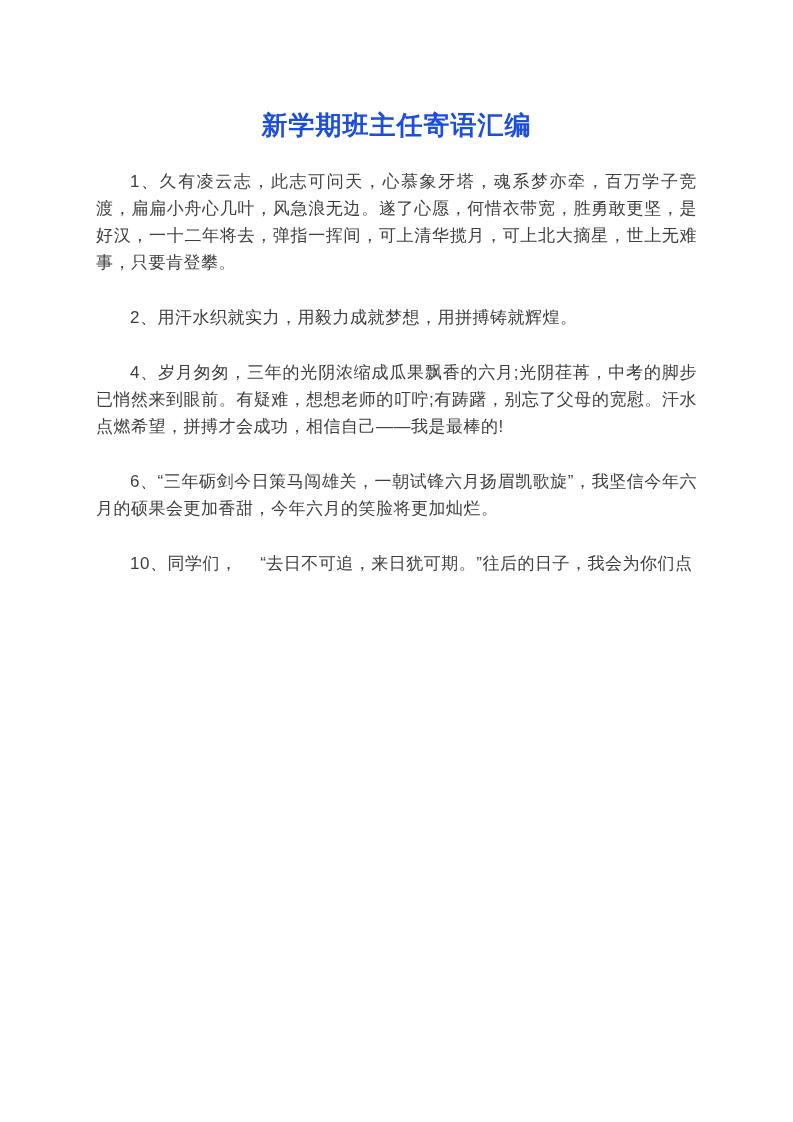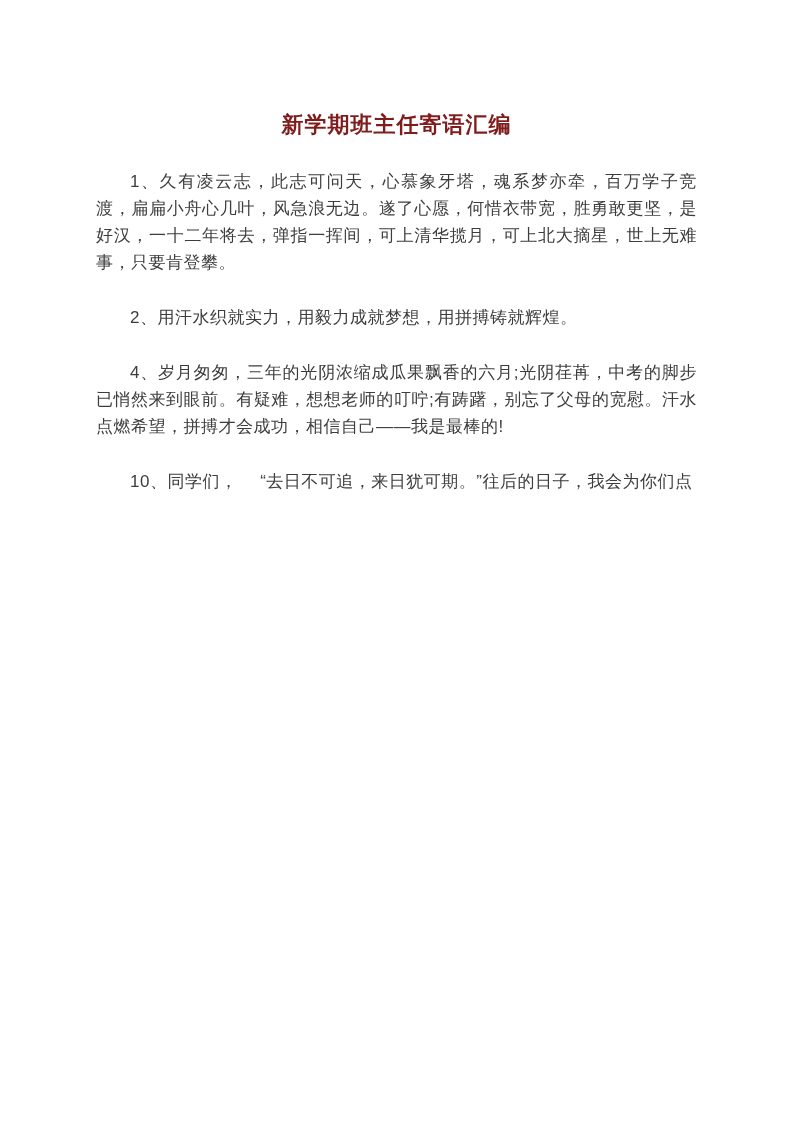--- a/index.html
+++ b/index.html
@@ -13,25 +13,25 @@
     height: 1122px;
     margin: 0 auto;
     background: #ffffff;
     overflow: hidden;
     font-family: "Liberation Sans", "DejaVu Sans", sans-serif;
     box-sizing: border-box;
     padding: 106px 96px 0 96px;
   }
   .title {
     margin: 0 0 24px 0;
-    font-size: 22px;
+    font-size: 26px;
     line-height: 38px;
     font-weight: 700;
     text-align: center;
-    color: #7f1d1d;
+    color: #1d4ed8;
     letter-spacing: 1px;
   }
   .para {
     margin: 0 0 28px 0;
     font-size: 17px;
     line-height: 27px;
     color: #3d3d3d;
     text-indent: 2em;
     text-align: justify;
     letter-spacing: 0.5px;
@@ -39,14 +39,15 @@
 </style>
 </head>
 <body>
 
 <div class="page">
   <h1 class="title">新学期班主任寄语汇编</h1>
 
   <p class="para">1、久有凌云志，此志可问天，心慕象牙塔，魂系梦亦牵，百万学子竞渡，扁扁小舟心几叶，风急浪无边。遂了心愿，何惜衣带宽，胜勇敢更坚，是好汉，一十二年将去，弹指一挥间，可上清华揽月，可上北大摘星，世上无难事，只要肯登攀。</p>
   <p class="para">2、用汗水织就实力，用毅力成就梦想，用拼搏铸就辉煌。</p>
   <p class="para">4、岁月匆匆，三年的光阴浓缩成瓜果飘香的六月;光阴荏苒，中考的脚步已悄然来到眼前。有疑难，想想老师的叮咛;有踌躇，别忘了父母的宽慰。汗水点燃希望，拼搏才会成功，相信自己——我是最棒的!</p>
+  <p class="para">6、“三年砺剑今日策马闯雄关，一朝试锋六月扬眉凯歌旋”，我坚信今年六月的硕果会更加香甜，今年六月的笑脸将更加灿烂。</p>
   <p class="para">10、同学们，　 “去日不可追，来日犹可期。”往后的日子，我会为你们点</p>
 </div>
 
 </body></html>

